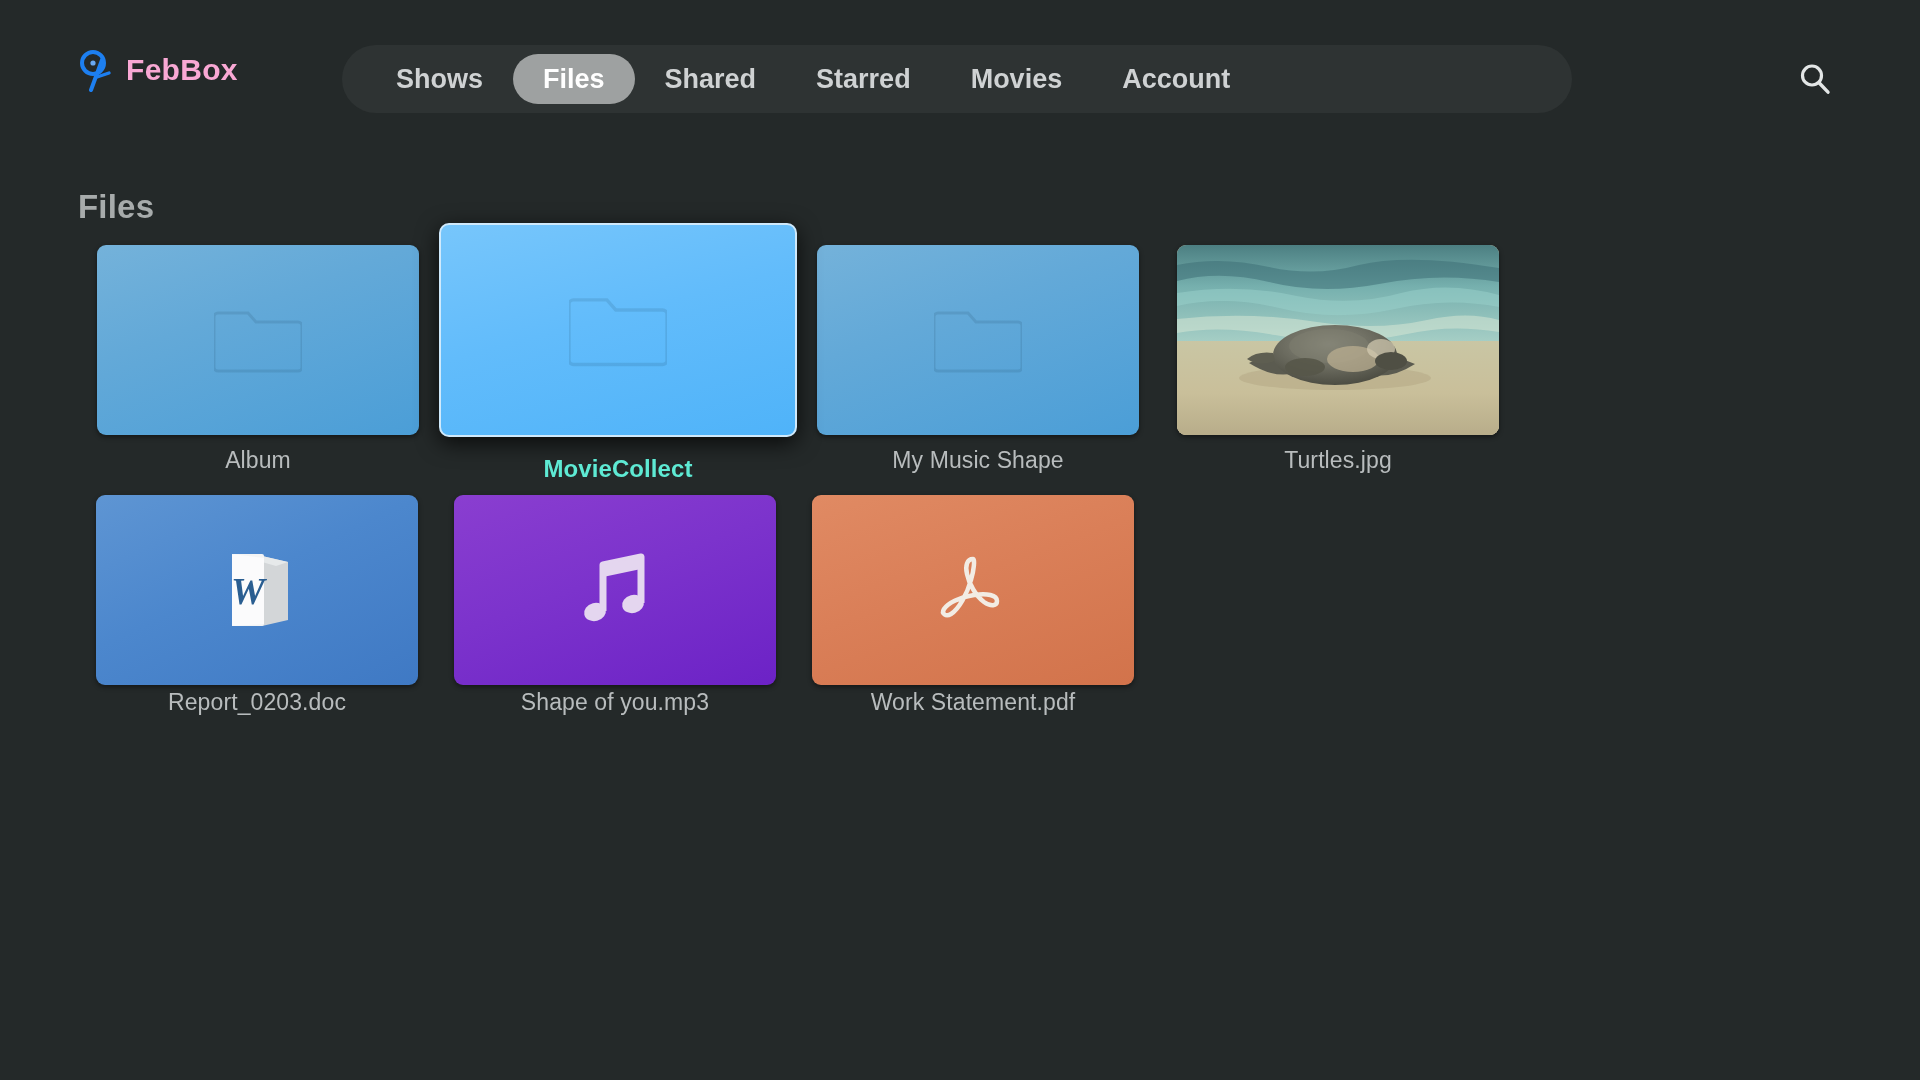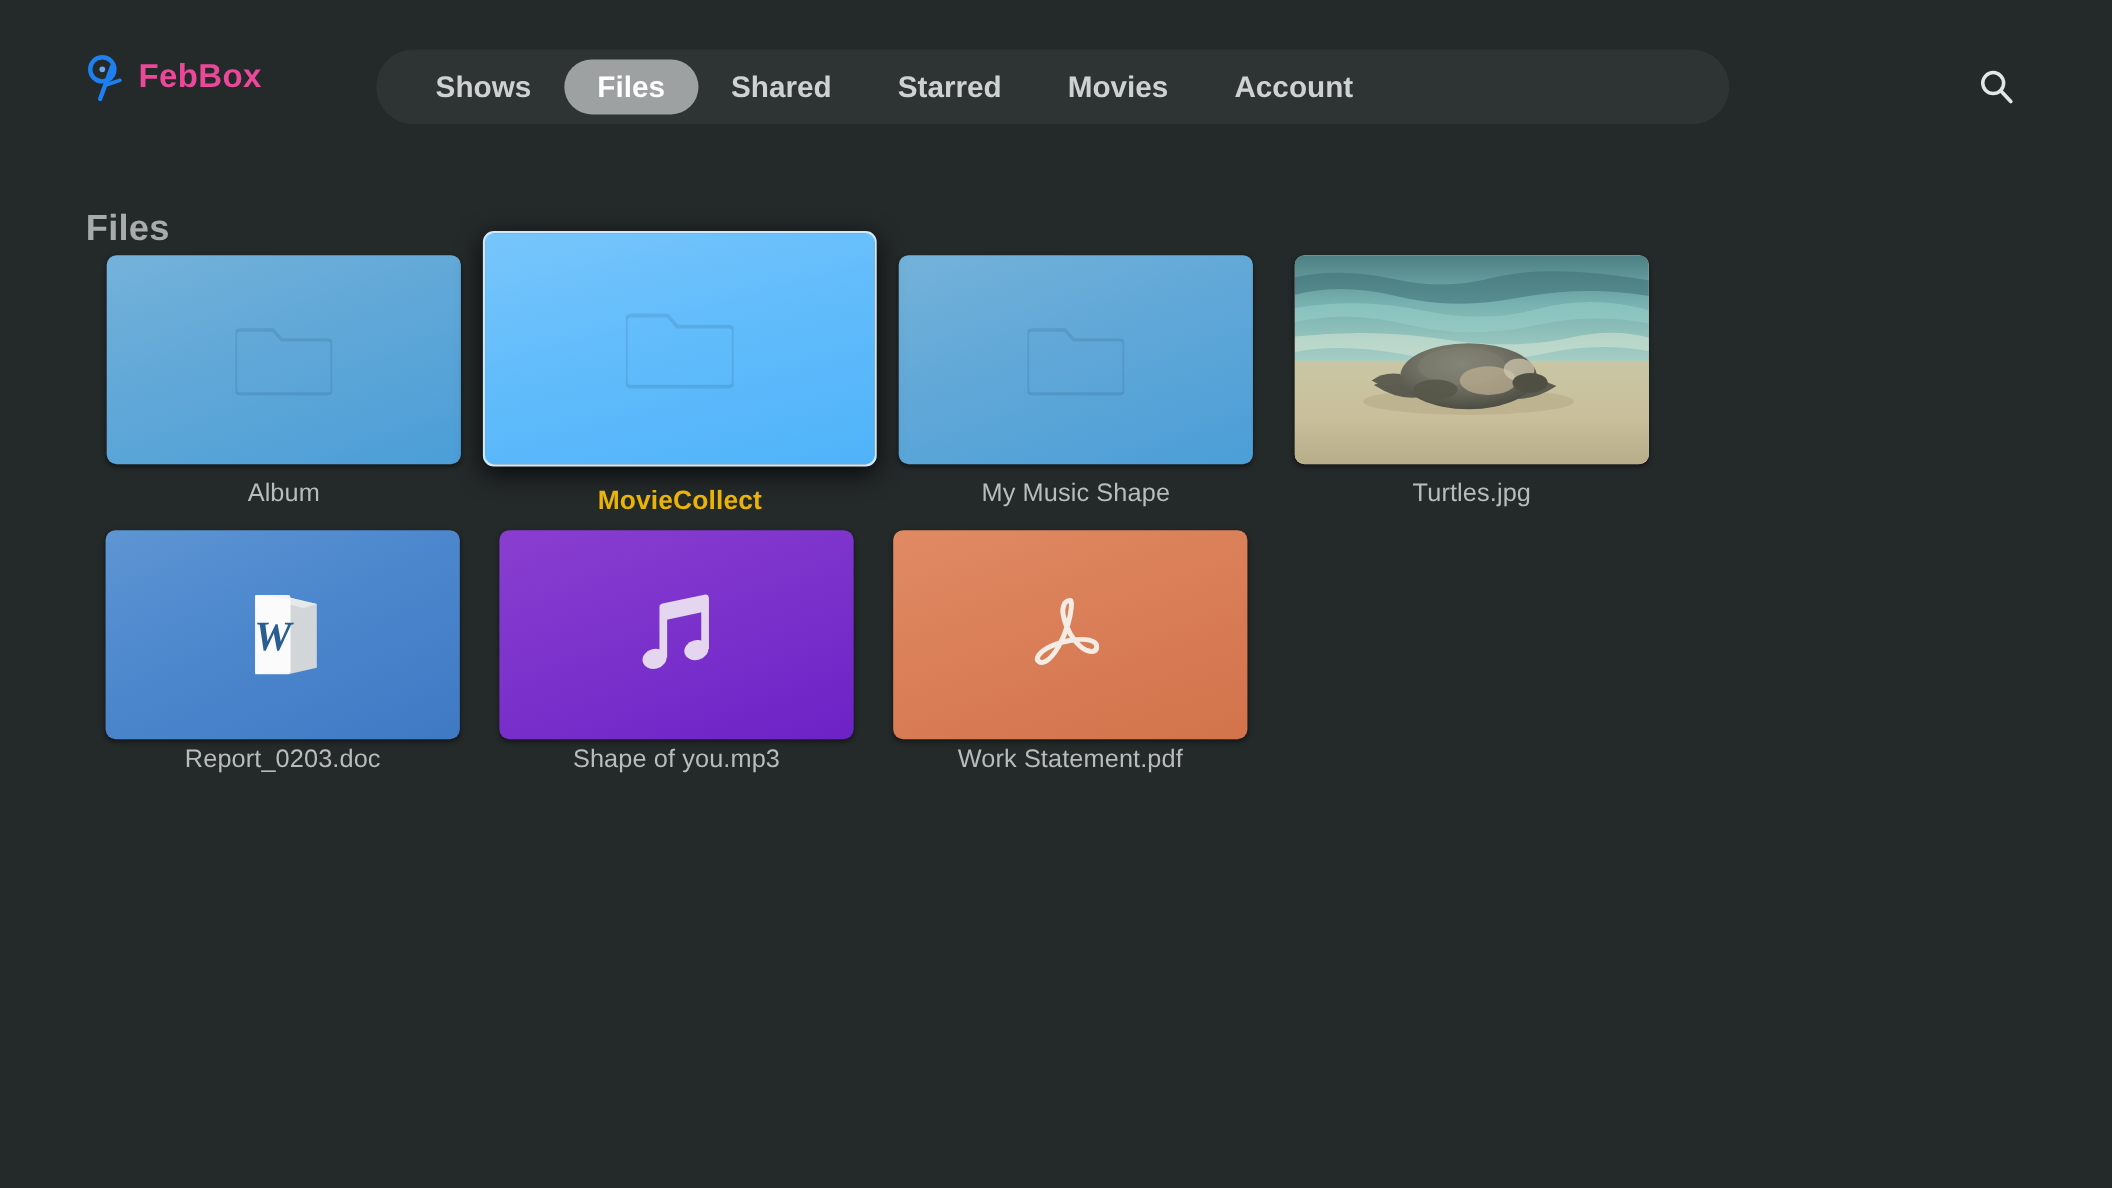--- a/index.html
+++ b/index.html
@@ -15,21 +15,21 @@
   
   .topbar {
     position:absolute; left:0; top:0; width:1920px; height:132px;
   }
   .brand {
     position:absolute; left:78px; top:48px;
     display:flex; align-items:center; gap:14px;
   }
   .brand-logo { width:34px; height:44px; display:block; }
   .brand-name {
-    font-size:30px; font-weight:bold; color:#ec4899;
+    font-size:30px; font-weight:bold; color:#f9a8d4;
     letter-spacing:0.3px; line-height:1;
   }
 
   .navpill {
     position:absolute; left:342px; top:45px;
     height:68px; width:1230px;
     background:#2e3333;
     border-radius:34px;
     display:flex; align-items:center;
   }
@@ -58,21 +58,21 @@
   }
 
   
   .section-title {
     position:absolute; left:78px; top:188px;
     font-size:33px; font-weight:bold; color:#a7abab;
     letter-spacing:0.2px;
   }
 
   .grid {
-    position:absolute; left:78px; top:232px;
+    position:absolute; left:78px; top:245px;
     width:1790px;
   }
   .row {
     display:flex;
     align-items:flex-start;
   }
   .row.row1 { height:238px; }
   .row.row2 { margin-top:12px; }
 
   .cell {
@@ -115,21 +115,21 @@
     left:-18px; top:-22px;
     width:358px; height:214px;
     border-radius:10px;
     background:linear-gradient(165deg,#77c6fb 0%,#62bcfb 45%,#4fb3f9 100%);
     border:2px solid #cfe9fb;
     box-shadow:0 6px 22px rgba(0,0,0,0.75);
     z-index:5;
   }
   .cell.selected .label {
     margin-top:34px;
-    color:#eab308;
+    color:#5eead4;
     font-weight:bold;
     font-size:24px;
     position:relative; z-index:6;
   }
 
   .folder-glyph { opacity:0.11; }
 
   
   .tile.doc  { background:linear-gradient(155deg,#5e95d3 0%,#4c87cd 45%,#3f79c4 100%); }
   .tile.mp3  { background:linear-gradient(160deg,#8a3ed0 0%,#7c33cc 45%,#6c22c6 100%); }

